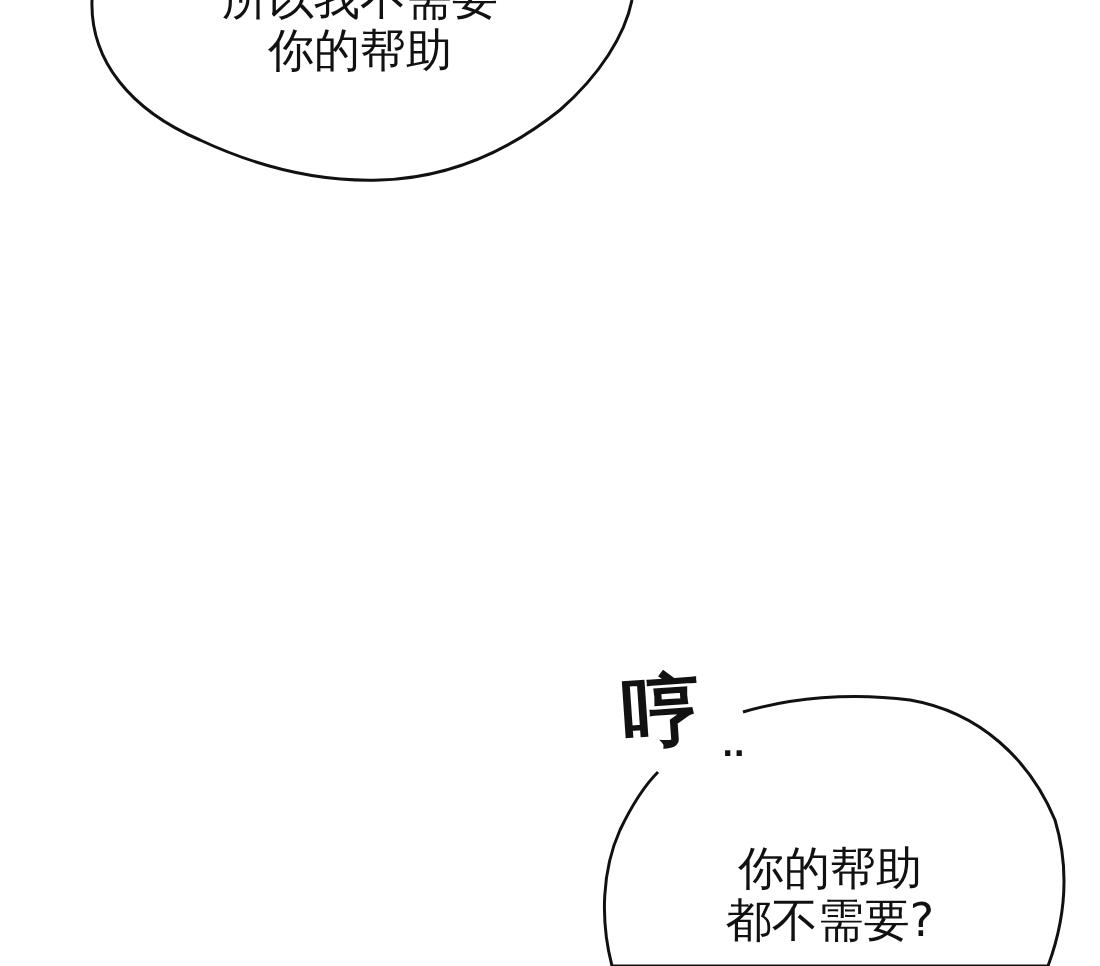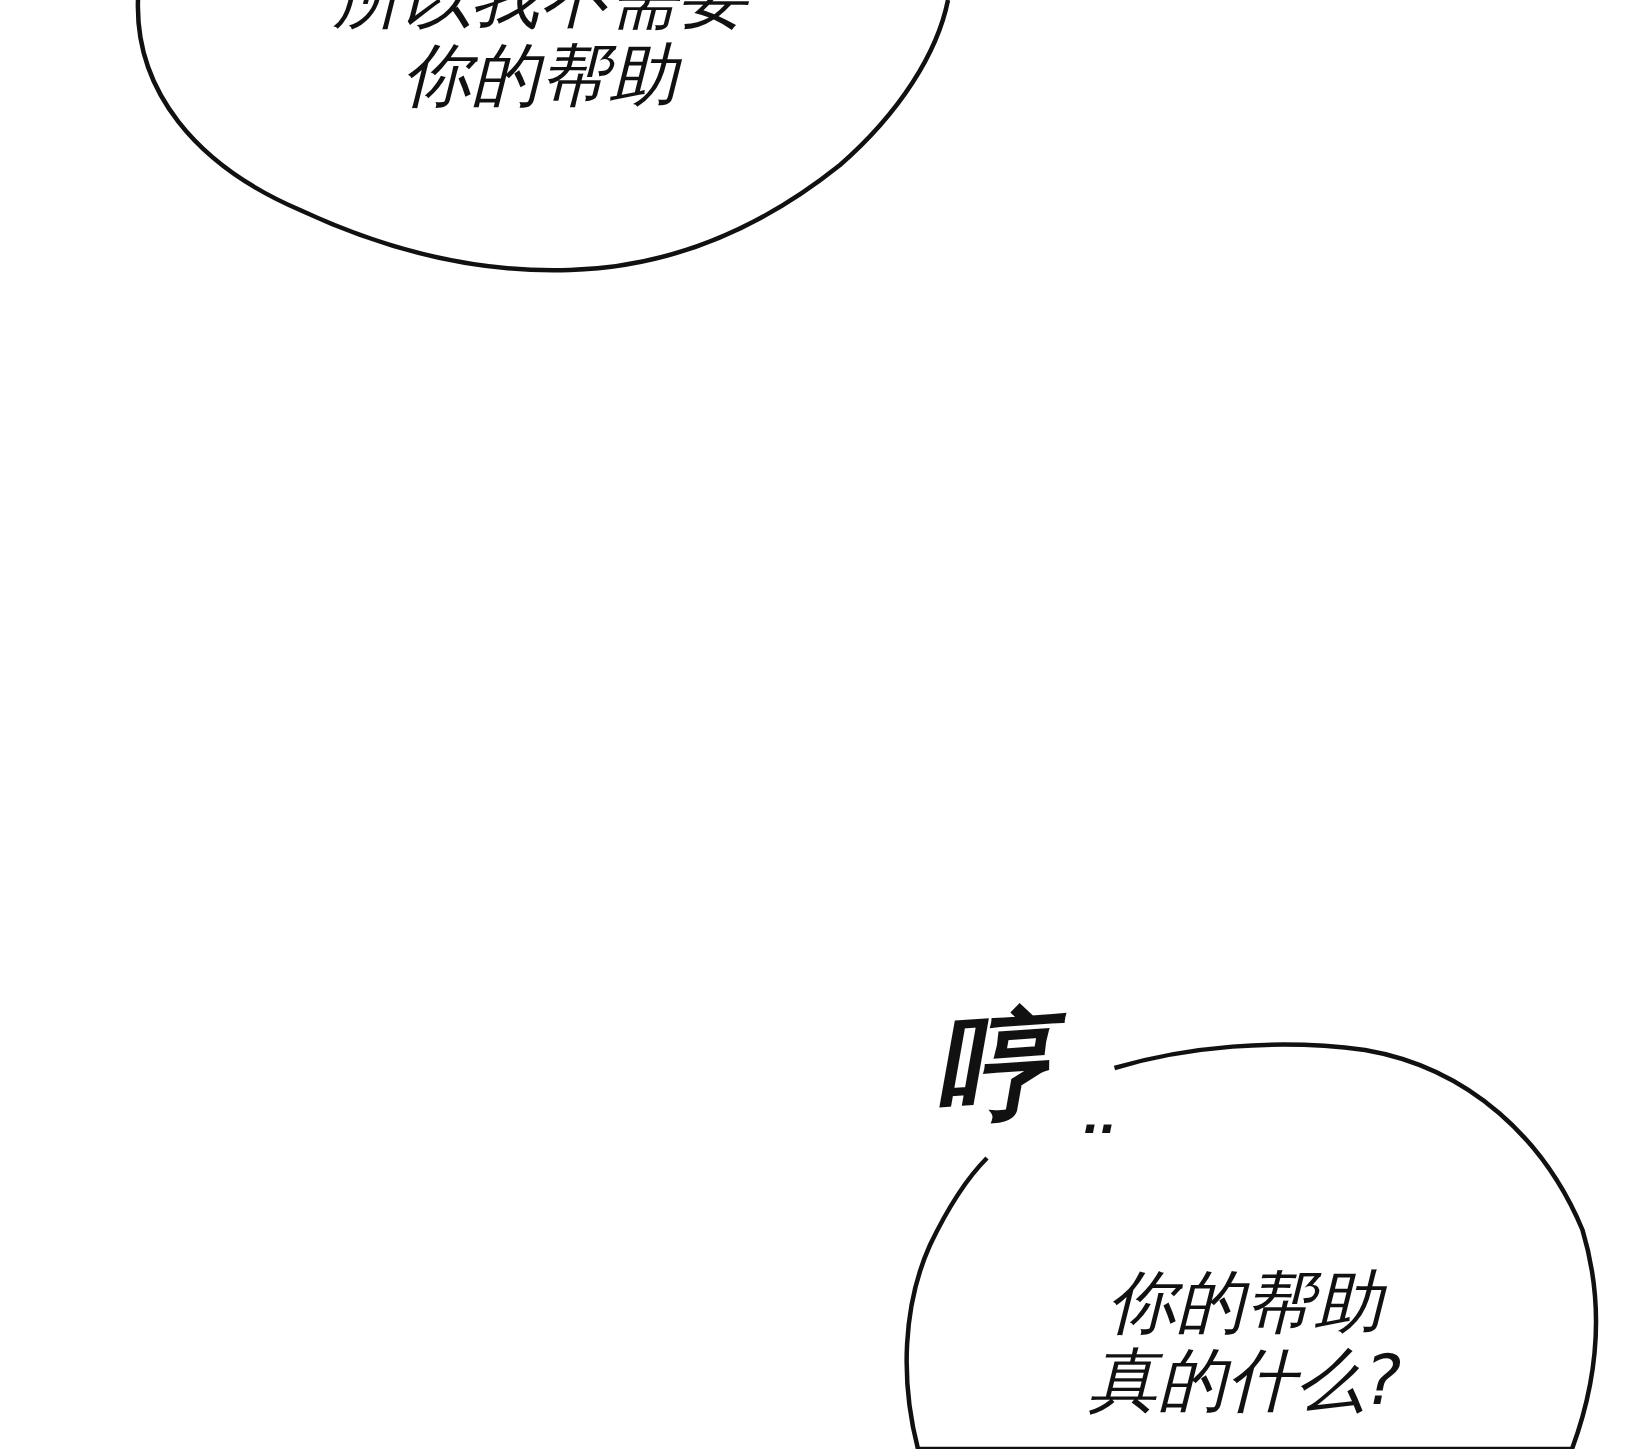--- a/index.html
+++ b/index.html
@@ -1,18 +1,18 @@
 <!DOCTYPE html>
 <html><head>
   <meta charset="utf-8">
   <style>
     html, body { margin: 0; padding: 0; background: #ffffff; }
     body { width: 1100px; height: 966px; position: relative; overflow: hidden;
            font-family: "DejaVu Sans", sans-serif; color: #111111; }
-    .panel { position: absolute; left: 0; top: 0; width: 1100px; height: 966px; font-style: italic; }
+    .panel { position: absolute; left: 0; top: 0; width: 1100px; height: 966px; }
     svg.bubbles { position: absolute; left: 0; top: 0; }
     .bubble-text { position: absolute; text-align: center; font-size: 46px;
                    line-height: 52px; color: #111111; white-space: nowrap; }
     .t1 { left: 160px; top: -28px; width: 400px; }
     .t2 { left: 650px; top: 842px; width: 360px; }
     .sfx { position: absolute; left: 622px; top: 660px; font-size: 78px; font-weight: bold;
            color: #111111; transform: rotate(-4deg); letter-spacing: -4px; }
     .sfx-dots { position: absolute; left: 722px; top: 728px; font-size: 30px; font-weight: bold; color:#111; }
   </style>
 </head>
@@ -29,15 +29,15 @@
   <div class="bubble-text t1">
     <div>所以我不需要</div>
     <div>你的帮助</div>
   </div>
 
   <div class="sfx">哼</div>
   <div class="sfx-dots">..</div>
 
   <div class="bubble-text t2">
     <div>你的帮助</div>
-    <div>真的什么?</div>
+    <div>都不需要?</div>
   </div>
 </div>
 
 </body></html>

